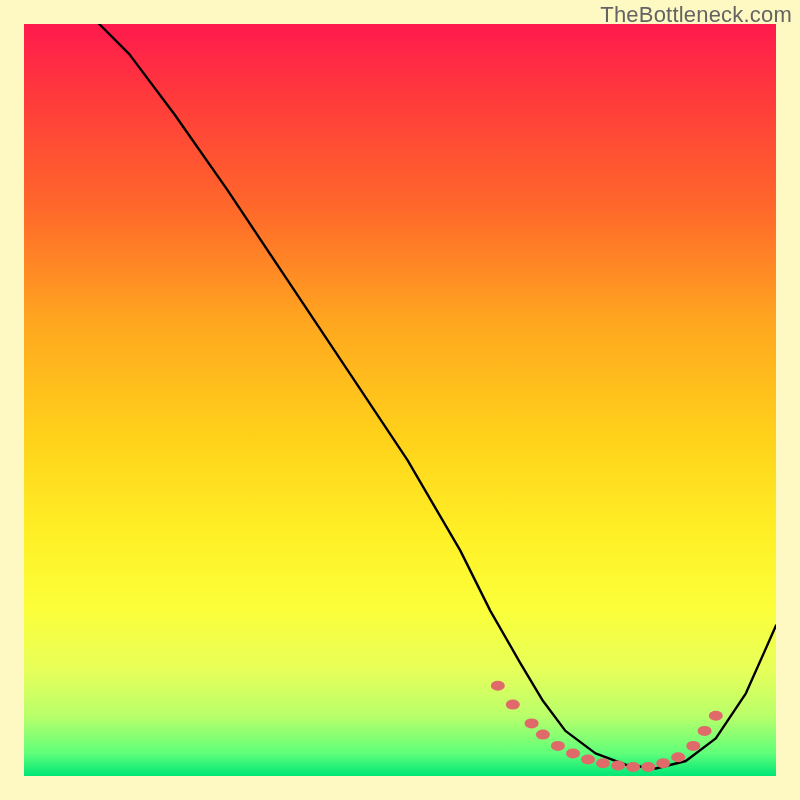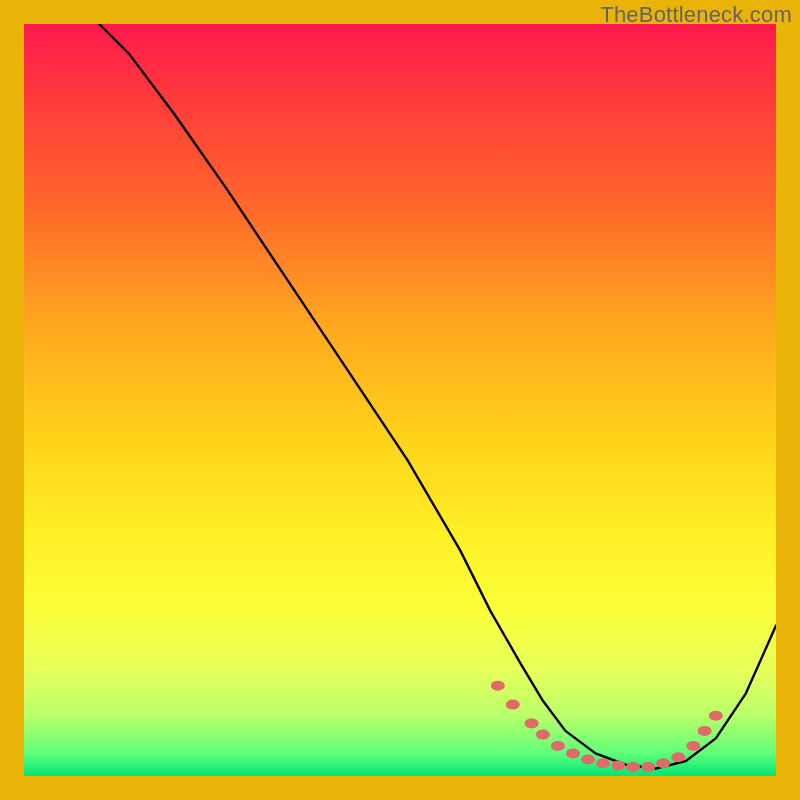--- a/index.html
+++ b/index.html
@@ -8,21 +8,21 @@
     width: 800px;
     height: 800px;
     background: #000;
     overflow: hidden;
     font-family: Arial, Helvetica, sans-serif;
   }
   .frame {
     position: relative;
     width: 800px;
     height: 800px;
-    background: #eab308;
+    background: #fef9c3;
   }
   .plot {
     position: absolute;
     left: 24px;
     top: 24px;
     width: 752px;
     height: 752px;
     
     background: linear-gradient(
       to bottom,

